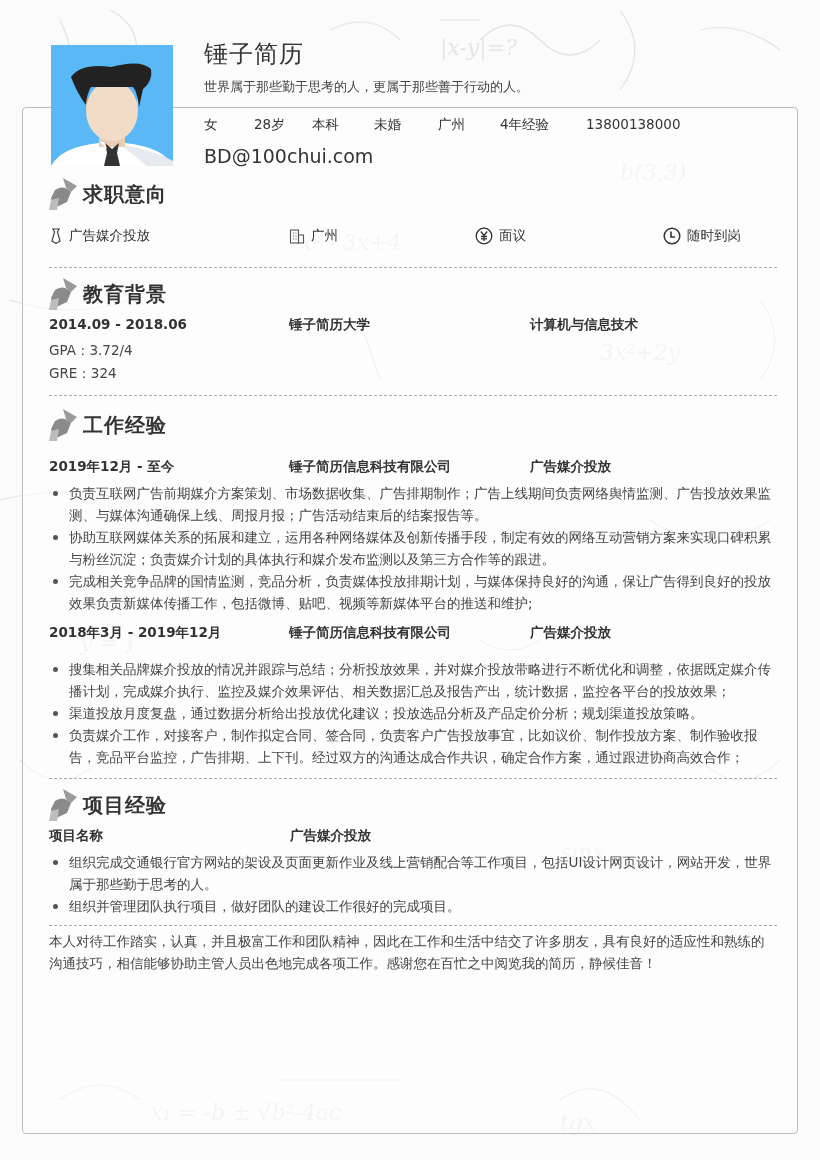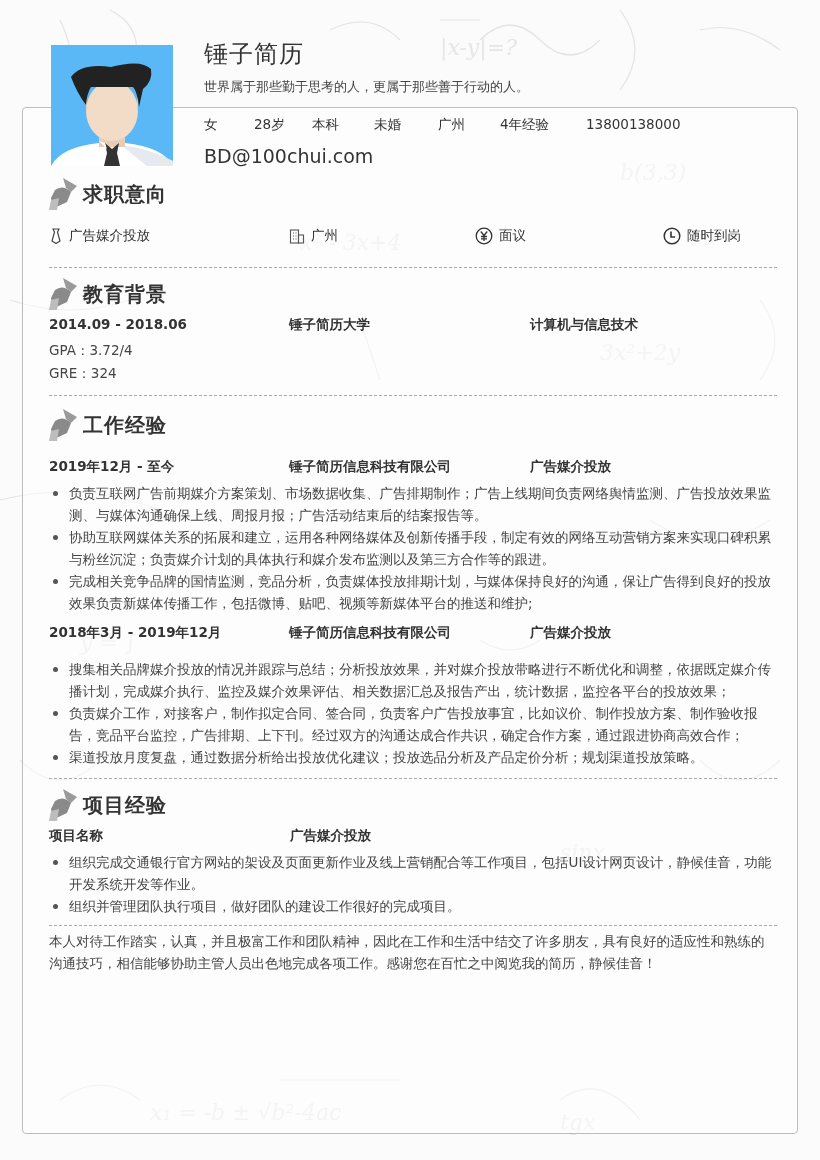--- a/index.html
+++ b/index.html
@@ -209,37 +209,37 @@
     <li>完成相关竞争品牌的国情监测，竞品分析，负责媒体投放排期计划，与媒体保持良好的沟通，保让广告得到良好的投放效果负责新媒体传播工作，包括微博、贴吧、视频等新媒体平台的推送和维护;</li>
   </ul>
 
   <div class="row3" style="margin-top:10px">
     <span class="c1">2018年3月 - 2019年12月</span>
     <span class="c2">锤子简历信息科技有限公司</span>
     <span class="c3">广告媒介投放</span>
   </div>
   <ul class="bullets" style="margin-top:12px">
     <li>搜集相关品牌媒介投放的情况并跟踪与总结；分析投放效果，并对媒介投放带略进行不断优化和调整，依据既定媒介传播计划，完成媒介执行、监控及媒介效果评估、相关数据汇总及报告产出，统计数据，监控各平台的投放效果；</li>
+    <li>渠道投放月度复盘，通过数据分析给出投放优化建议；投放选品分析及产品定价分析；规划渠道投放策略。</li>
     <li>负责媒介工作，对接客户，制作拟定合同、签合同，负责客户广告投放事宜，比如议价、制作投放方案、制作验收报告，竞品平台监控，广告排期、上下刊。经过双方的沟通达成合作共识，确定合作方案，通过跟进协商高效合作；</li>
-    <li>渠道投放月度复盘，通过数据分析给出投放优化建议；投放选品分析及产品定价分析；规划渠道投放策略。</li>
   </ul>
   <div class="divider" style="margin-top:10px"></div>
 
   <div class="section-title" style="margin-top:4px">
     <svg class="pen" viewBox="0 0 30 36">
         <path d="M14 2 L28 10 L22 16 L17 12 Z" fill="#9a9a9a"></path>
         <path d="M6 14 Q14 8 22 16 L18 26 Q10 30 4 32 L2 22 Z" fill="#8a8a8a"></path>
         <path d="M2 24 L10 22 L8 34 L0 34 Z" fill="#bdbdbd"></path>
       </svg>
     <h2>项目经验</h2>
   </div>
   <div class="row3">
     <span class="c2">项目名称</span>
     <span class="c3">广告媒介投放</span>
   </div>
   <ul class="bullets" style="margin-top:2px">
-    <li>组织完成交通银行官方网站的架设及页面更新作业及线上营销配合等工作项目，包括UI设计网页设计，静候佳音，功能开发系统开发等作业。</li>
+    <li>组织完成交通银行官方网站的架设及页面更新作业及线上营销配合等工作项目，包括UI设计网页设计，网站开发，世界属于那些勤于思考的人。</li>
     <li>组织并管理团队执行项目，做好团队的建设工作很好的完成项目。</li>
   </ul>
   <div class="divider" style="margin-top:8px"></div>
 
   <div class="para" style="margin-top:4px">本人对待工作踏实，认真，并且极富工作和团队精神，因此在工作和生活中结交了许多朋友，具有良好的适应性和熟练的沟通技巧，相信能够协助主管人员出色地完成各项工作。感谢您在百忙之中阅览我的简历，静候佳音！</div>
 </div>
 
 </body></html>

